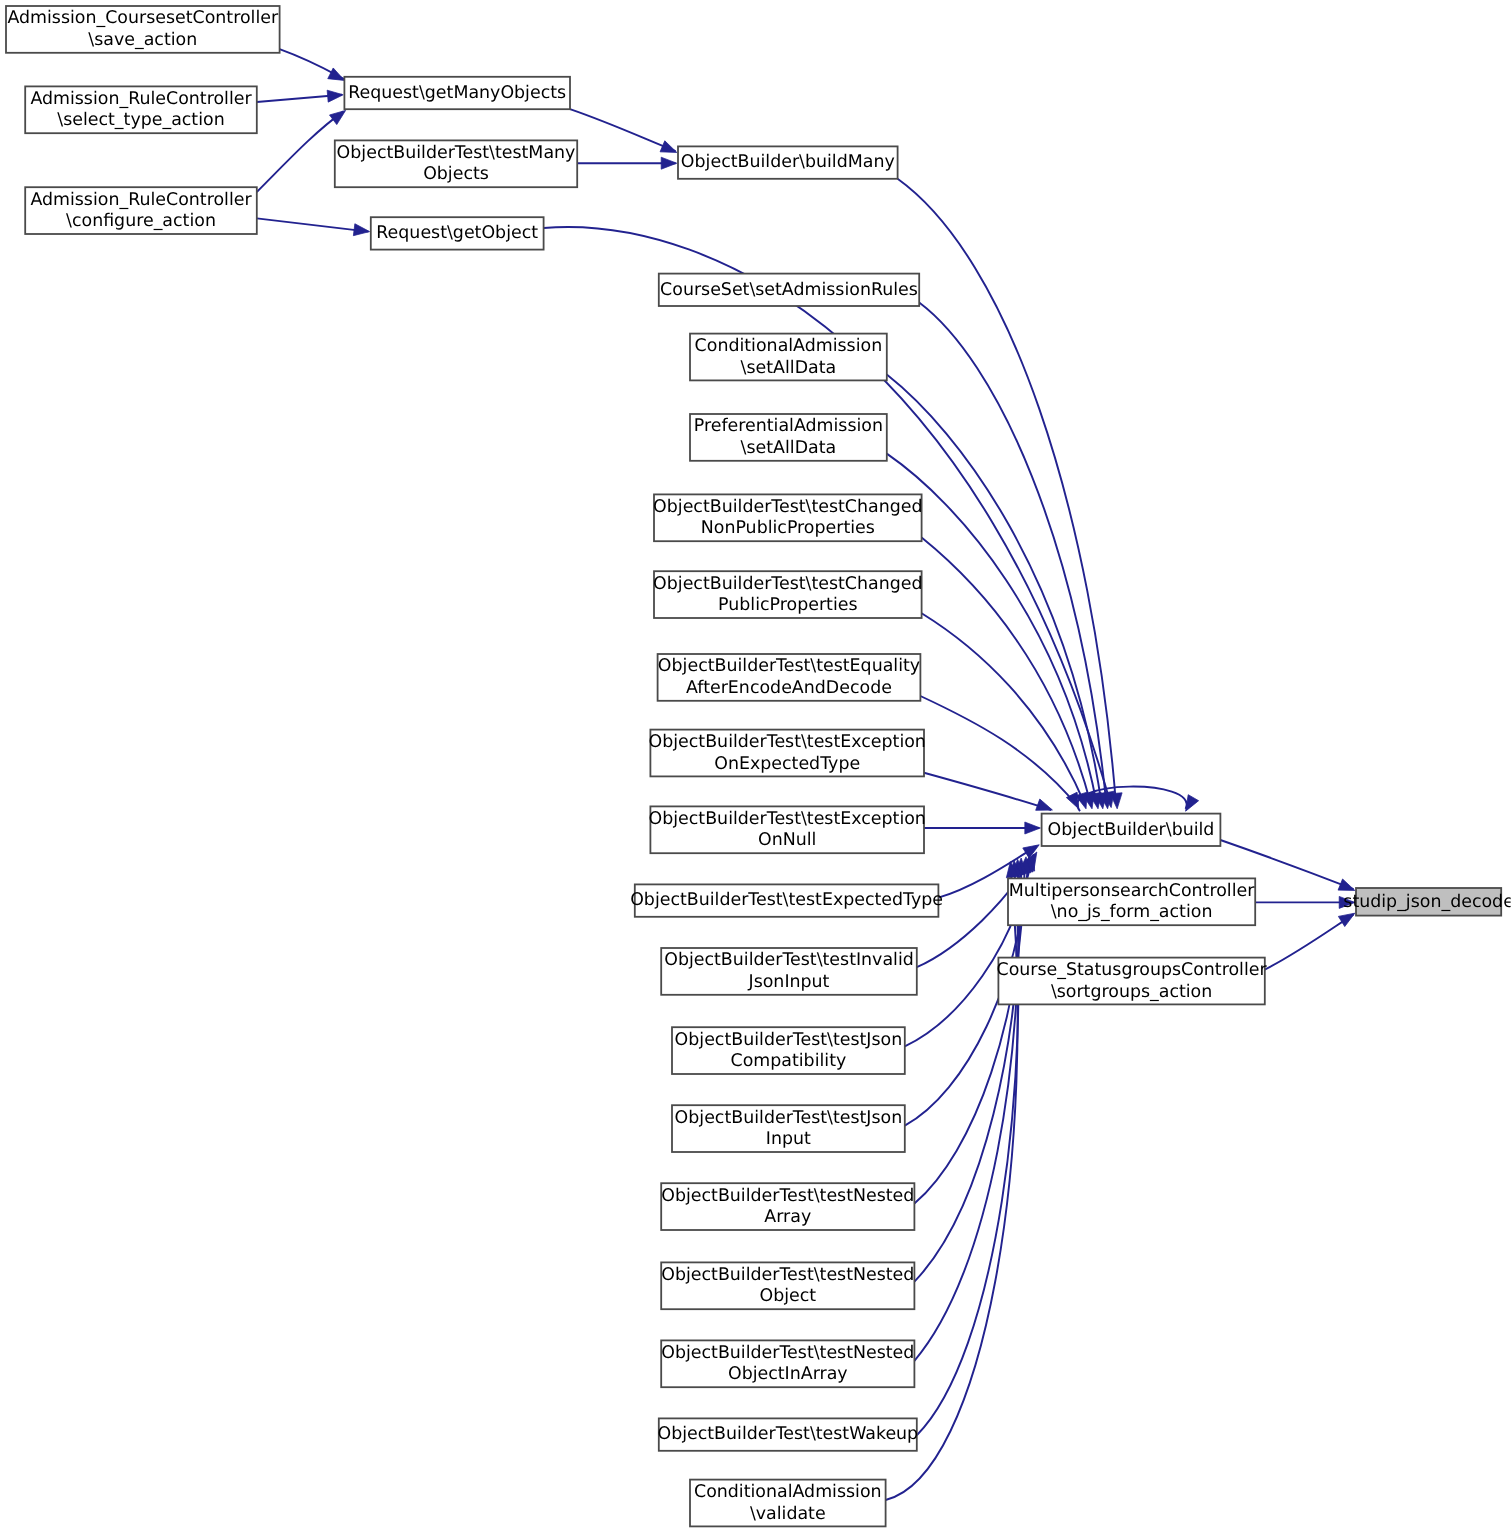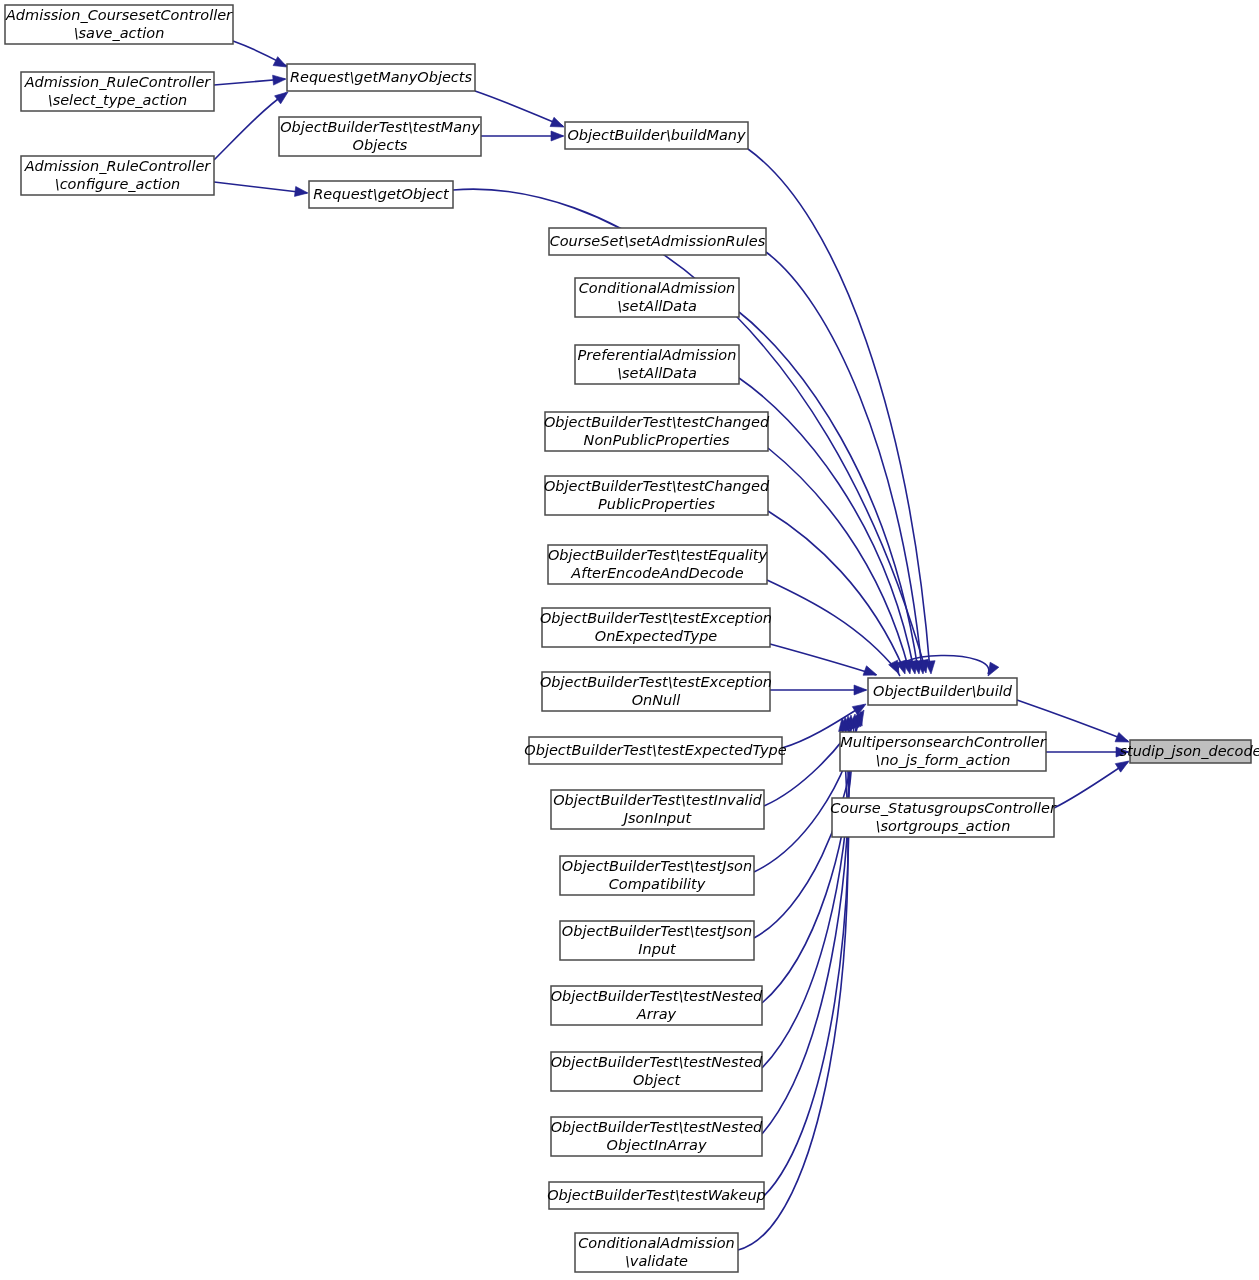--- a/index.html
+++ b/index.html
@@ -7,21 +7,20 @@
     padding: 0;
     background: #ffffff;
   }
   #callgraph-root {
     position: relative;
     width: 1259px;
     height: 1280px;
     background: #ffffff;
     font-family: "DejaVu Sans", "Liberation Sans", sans-serif;
     overflow: hidden;
-    font-style: italic;
   }
   svg.graph-layer {
     position: absolute;
     top: 0;
     left: 0;
     width: 1259px;
     height: 1280px;
   }
   .edge-path {
     fill: none;

